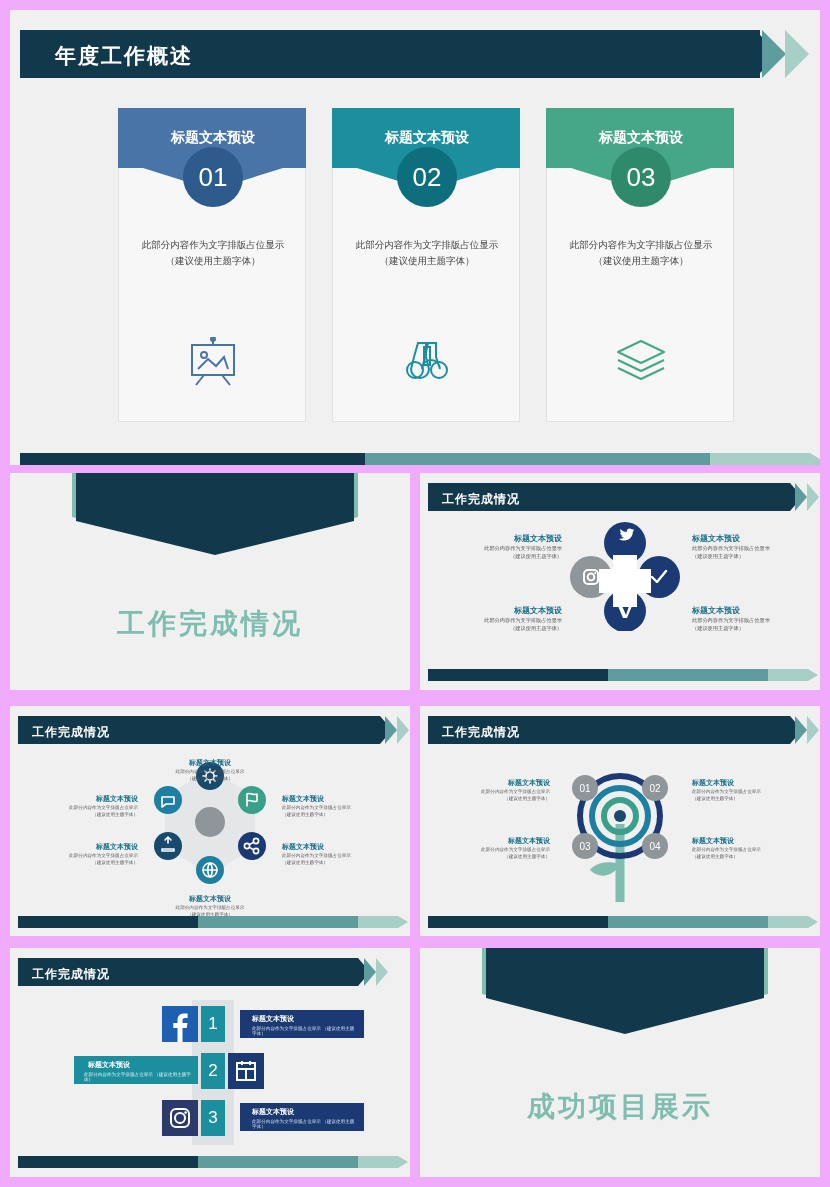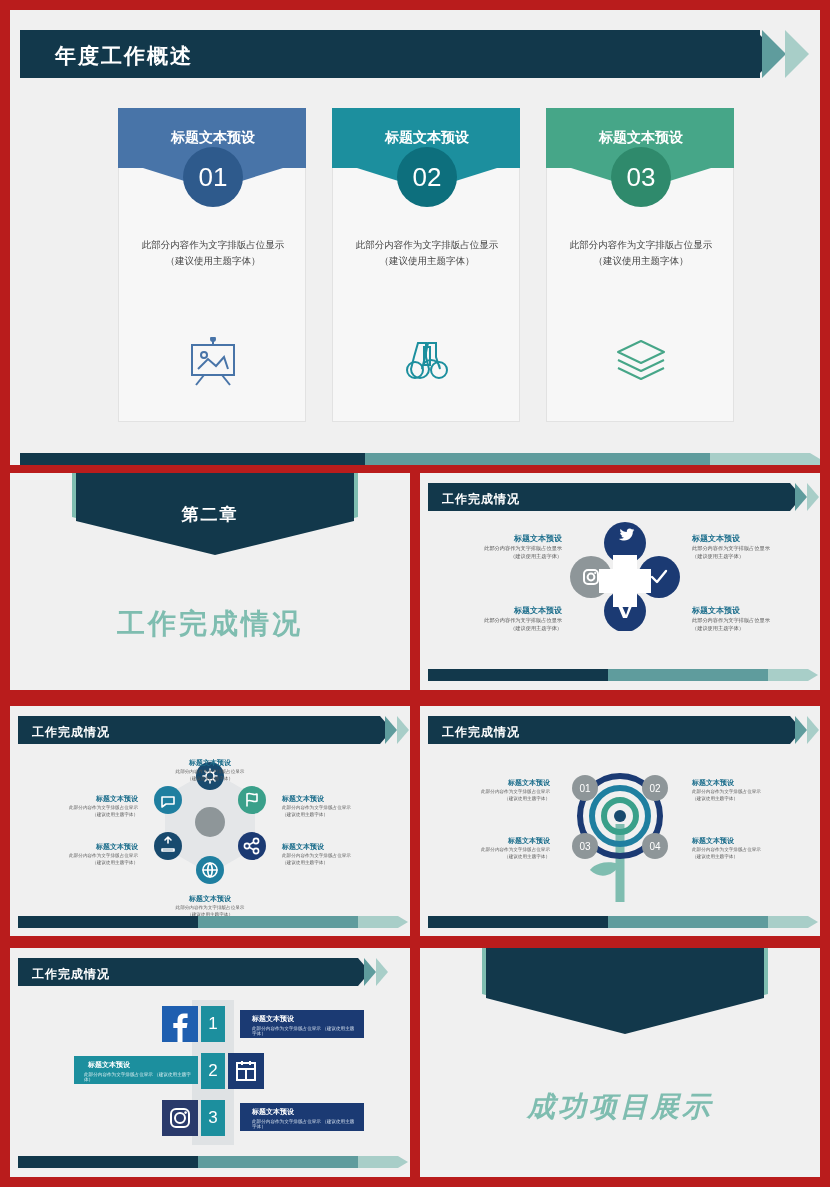--- a/index.html
+++ b/index.html
@@ -2,21 +2,21 @@
 <html><head>
 <meta charset="utf-8">
 <style>
   html,body{margin:0;padding:0;}
   body{
     width:830px;height:1187px;
     background:#ffffff;
     font-family:"Liberation Sans","DejaVu Sans",sans-serif;
     overflow:hidden;
   }
-  .page{position:relative;width:830px;height:1187px;background:#b91c1c;}
+  .page{position:relative;width:830px;height:1187px;background:#f0abfc;}
 
   
   .slide{position:absolute;background:#f0f0f0;overflow:hidden;}
 
   
   .s1{left:10px;top:10px;width:810px;height:455px;}
   .s1 .hdr{position:absolute;left:10px;top:20px;width:740px;height:48px;background:#12384b;}
   .s1 .hdr-txt{position:absolute;left:45px;top:32px;color:#ffffff;font-size:21px;font-weight:bold;letter-spacing:2px;}
   .arrow{position:absolute;width:0;height:0;}
   .s1 .arw1{left:745px;top:20px;border-top:24px solid transparent;border-bottom:24px solid transparent;border-left:24px solid #12384b;}
@@ -145,21 +145,20 @@
     <div class="ftB"></div>
     <div class="ft3"></div>
     <div class="ftC"></div>
   </div>
 
   <div class="slide chapter" style="left:10px;top:473px;width:400px;height:217px;">
     <div class="shield2" style="left:62px;top:0;width:286px;height:44px;"></div>
     <div class="shield2-tip" style="left:62px;top:44px;border-left:143px solid transparent;border-right:143px solid transparent;border-top:36px solid #7fbdb0;"></div>
     <div class="shield" style="left:66px;top:0;width:278px;height:48px;"></div>
     <div class="shield-tip" style="left:66px;top:48px;border-left:139px solid transparent;border-right:139px solid transparent;border-top:34px solid #12384b;"></div>
-    <div class="ch-num" style="top:30px;">第二章</div>
     <div class="ch-title" style="top:132px;">工作完成情况</div>
   </div>
 
   <div class="slide" style="left:420px;top:473px;width:400px;height:217px;">
     <div class="shdr" style="left:8px;top:10px;width:362px;"></div>
     <div class="shdr-txt" style="left:22px;top:18px;">工作完成情况</div>
     <div class="arrow" style="left:370px;top:10px;border-top:14px solid transparent;border-bottom:14px solid transparent;border-left:12px solid #12384b;"></div>
     <div class="arrow" style="left:375px;top:10px;border-top:14px solid transparent;border-bottom:14px solid transparent;border-left:12px solid #5f9c9d;"></div>
     <div class="arrow" style="left:387px;top:10px;border-top:14px solid transparent;border-bottom:14px solid transparent;border-left:12px solid #a8cec8;"></div>
 
@@ -385,16 +384,16 @@
     <div class="ftip" style="left:348px;top:208px;border-left:10px solid #5f9c9d;"></div>
     <div class="fbar" style="left:348px;top:208px;width:40px;background:#a8cec8;"></div>
     <div class="ftip" style="left:388px;top:208px;border-left:10px solid #a8cec8;"></div>
   </div>
 
   <div class="slide chapter" style="left:420px;top:948px;width:400px;height:229px;">
     <div class="shield2" style="left:62px;top:0;width:286px;height:46px;"></div>
     <div class="shield2-tip" style="left:62px;top:46px;border-left:143px solid transparent;border-right:143px solid transparent;border-top:38px solid #7fbdb0;"></div>
     <div class="shield" style="left:66px;top:0;width:278px;height:50px;"></div>
     <div class="shield-tip" style="left:66px;top:50px;border-left:139px solid transparent;border-right:139px solid transparent;border-top:36px solid #12384b;"></div>
-    <div class="ch-title" style="top:140px;font-style:italic;">成功项目展示</div>
+    <div class="ch-title" style="top:140px;">成功项目展示</div>
   </div>
 
 </div>
 
 </body></html>

